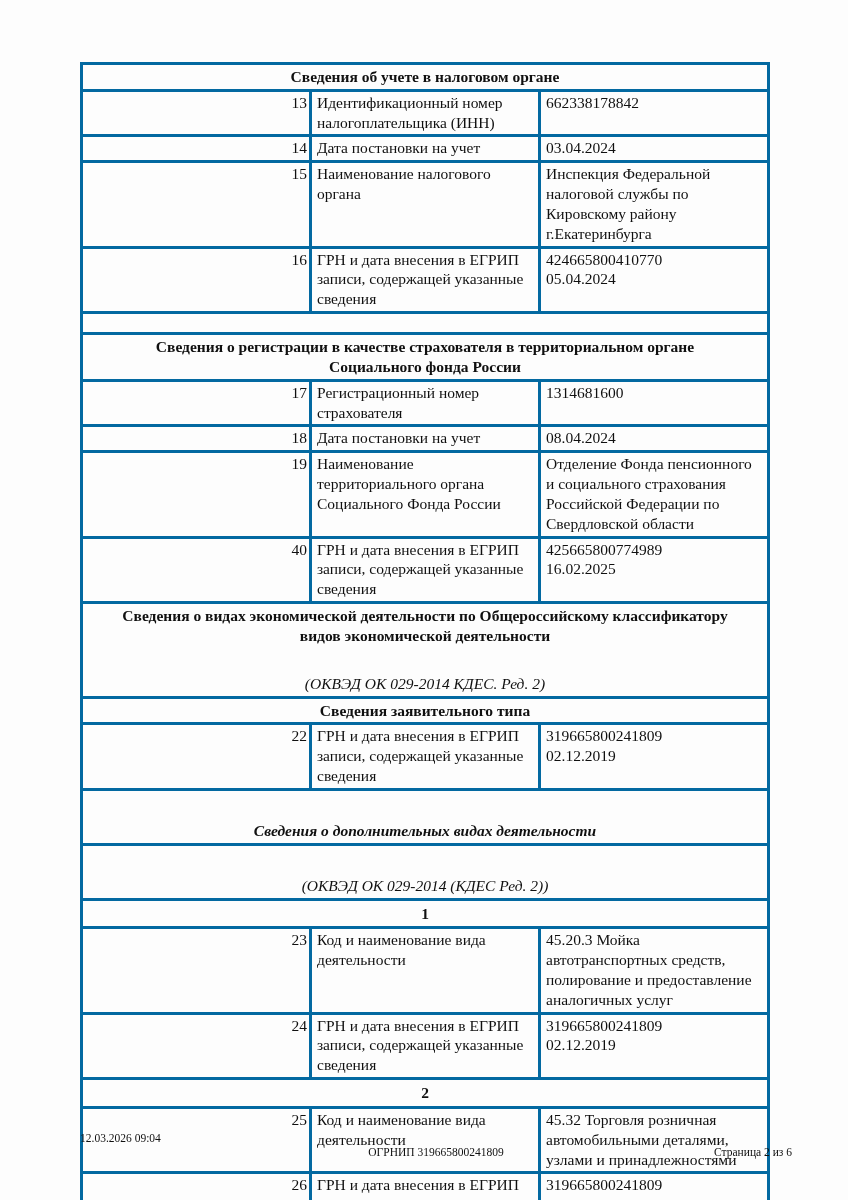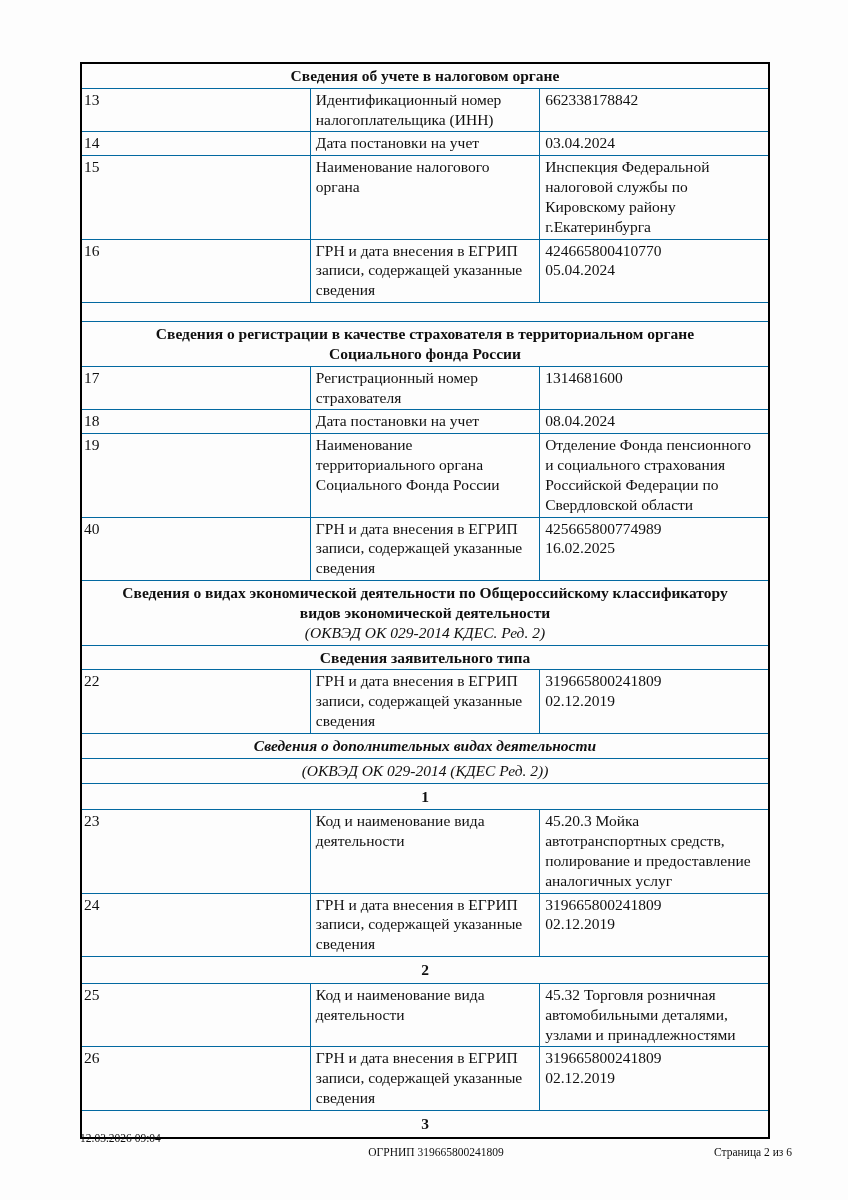--- a/index.html
+++ b/index.html
@@ -18,49 +18,49 @@
   .doc-table {
     position: absolute;
     left: 80px;
     top: 62px;
     width: 690px;
     border-collapse: collapse;
     table-layout: fixed;
     border: 2px solid #000;
   }
   .doc-table td {
-    border: 1px solid #0369a1;
+    border: 3px solid #0369a1;
     font-size: 15.5px;
     line-height: 1.28;
     vertical-align: top;
     padding: 1px 5px 2px 5px;
     word-wrap: break-word;
   }
   td.num {
     width: 47px;
-    text-align: left;
+    text-align: right;
     padding: 1px 2px;
   }
   td.label { width: 322px; }
   td.value { width: 303px; }
   td.section {
     text-align: center;
     padding: 2px 6px;
   }
   td.group {
     text-align: center;
     font-weight: bold;
     padding: 3px 5px;
   }
   td.spacer {
     height: 18px;
     padding: 0;
   }
   .b { font-weight: bold; }
-  .i { font-style: italic; }
+  .i { font-style: italic; margin-top: 28px; }
   .footer {
     position: absolute;
     left: 80px;
     right: 56px;
     top: 1132px;
     font-size: 11.5px;
     line-height: 1.2;
   }
   .footer-left div { white-space: nowrap; }
   .footer-center {

